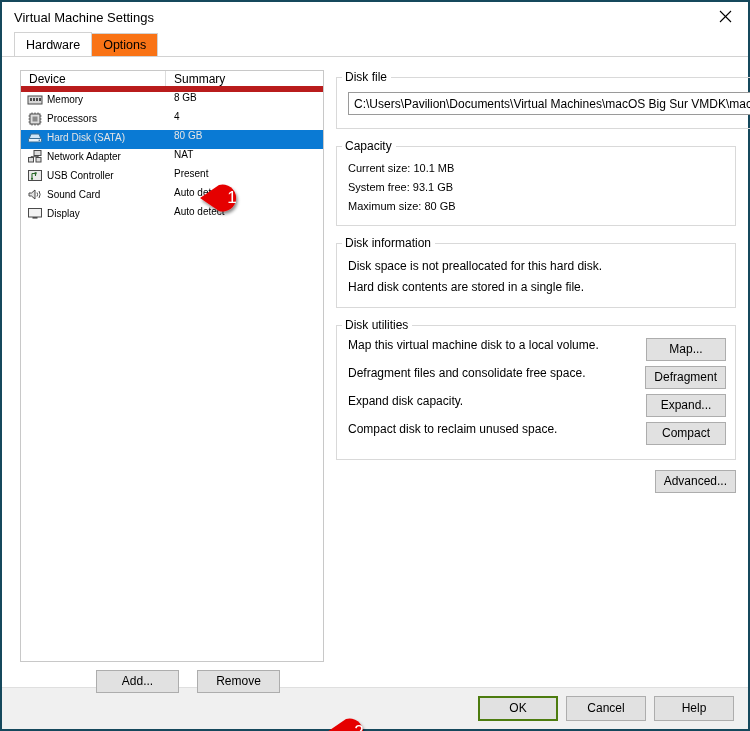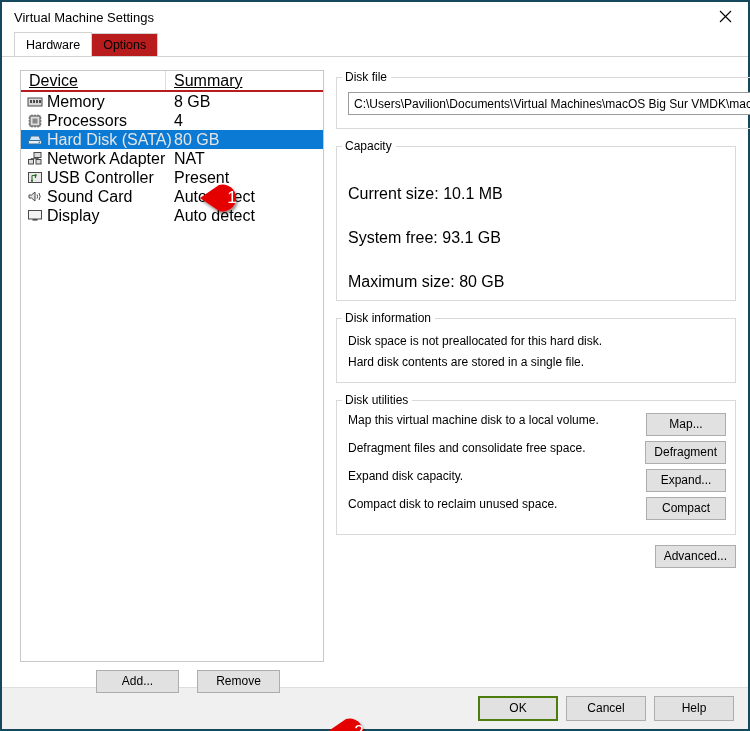--- a/index.html
+++ b/index.html
@@ -44,21 +44,21 @@
     background: #ffffff;
     position: relative;
   }
   .tab {
     height: 23px;
     padding: 0 11px;
     display: flex; align-items: center;
     font-size: 12.5px;
     border: 1px solid #d2d2d2;
     border-bottom: none;
-    background: #b91c1c;
+    background: #f97316;
     color: #000;
     cursor: pointer;
     position: relative;
   }
   .tab.active {
     background: #ffffff;
     border-color: #d2d2d2;
     height: 24px;
     z-index: 2;
   }
@@ -75,39 +75,38 @@
     position: absolute;
     left: 18px; top: 13px;
     width: 304px; height: 592px;
     border: 1px solid #c8c8c8;
     background: #ffffff;
     overflow: hidden;
   }
   .devlist-header {
     height: 21px;
     display: flex;
-    border-bottom: 2px solid #b91c1c;
-    font-size: 16px;
-    text-decoration: underline;
+    border-bottom: 6px solid #b91c1c;
+    font-size: 12px;
   }
   .devlist-header .col-dev {
     width: 145px;
     padding-left: 8px;
     display: flex; align-items: center;
     border-right: 1px solid #dcdcdc;
   }
   .devlist-header .col-sum {
     flex: 1;
     padding-left: 8px;
     display: flex; align-items: center;
   }
   .devrow {
     height: 19px;
-    display: flex; align-items: center;
-    font-size: 16px;
+    display: flex; align-items: flex-start;
+    font-size: 10px;
     cursor: pointer;
   }
   .devrow.selected { background: #0a7ad4; color: #e5e5e5; }
   .devrow .dev-name {
     width: 145px;
     display: flex; align-items: center;
     padding-left: 6px;
     white-space: nowrap;
   }
   .devrow .dev-sum {
@@ -145,21 +144,21 @@
     background: #ffffff;
     height: 23px;
     display: flex; align-items: center;
     padding: 0 5px;
     font-size: 12px;
     white-space: nowrap;
     overflow: hidden;
     margin: 2px 2px 4px 2px;
     cursor: text;
   }
-  .caprow { font-size: 16px; line-height: 19px; padding-left: 2px; margin-top: 25px; }
+  .caprow { font-size: 11px; line-height: 19px; padding-left: 2px; }
   .inforow { font-size: 12px; line-height: 21px; padding-left: 2px; }
   
   .utilrow {
     display: flex; 
     justify-content: space-between;
     height: 28px;
     padding-left: 2px;
   }
   .utilrow .util-label { font-size: 12px; }
   .btn {

